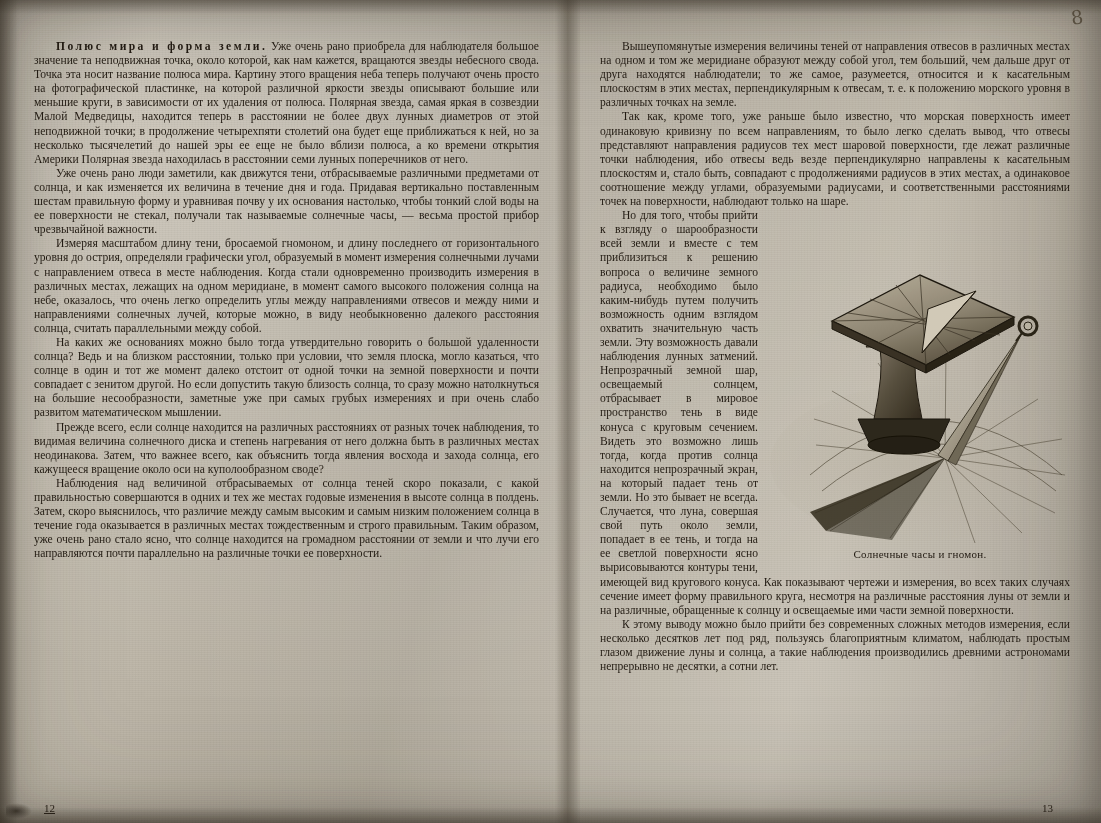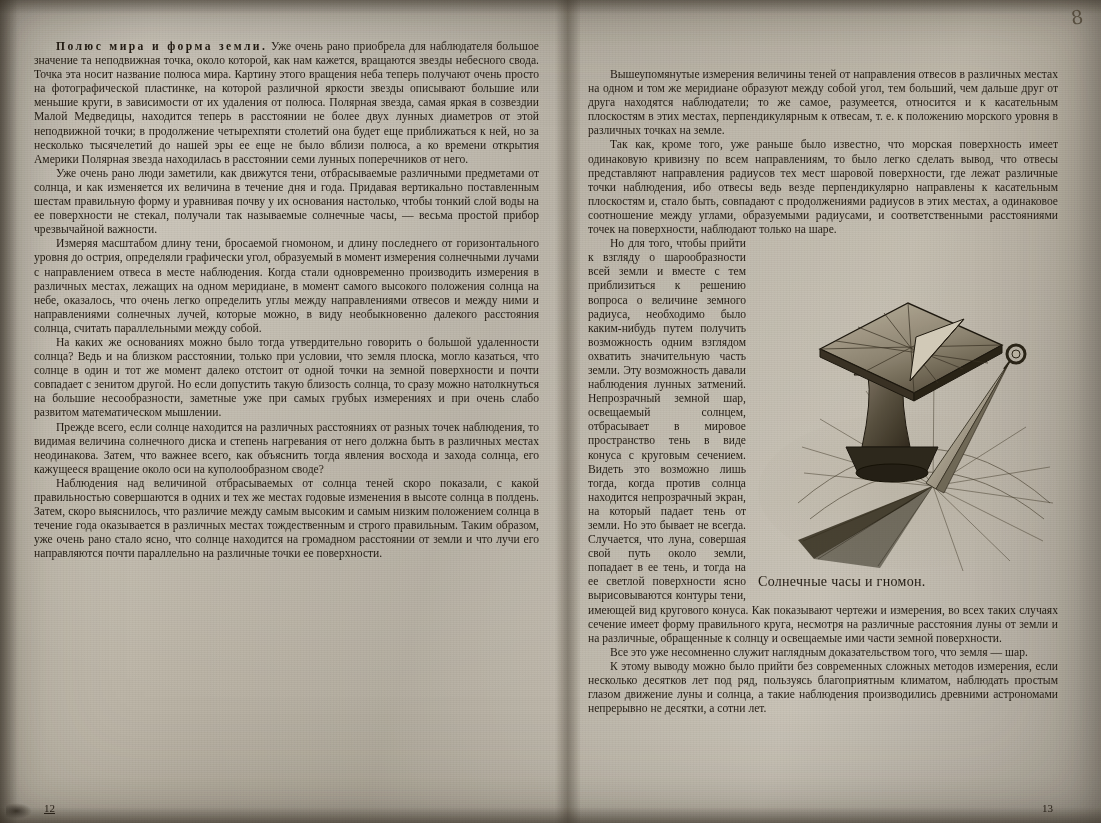--- a/index.html
+++ b/index.html
@@ -87,21 +87,21 @@
     color: #241d15;
     font-size: 11.6px;
     line-height: 14.1px;
     text-align: justify;
     text-justify: inter-word;
     hyphens: manual;
     z-index: 2;
     font-family: Liberation Serif, serif;
   }
   .page.left  { left: 34px;  width: 505px; }
-  .page.right { left: 588px; width: 470px; margin-top: 28px; }
+  .page.right { left: 600px; width: 470px; }
 
   .page p {
     margin: 0 0 0 0;
     text-indent: 22px;
   }
 
   .spaced {
     letter-spacing: 2.4px;
     font-weight: 700;
   }
@@ -114,22 +114,22 @@
     shape-outside: margin-box;
   }
   .figure .frame {
     position: relative;
     width: 300px;
     height: 330px;
     overflow: hidden;
   }
   .figure svg { display: block; }
   .figcaption {
-    text-align: left;
-    font-size: 14px;
+    text-align: center;
+    font-size: 11px;
     margin-top: 4px;
     letter-spacing: 0.3px;
   }
 
   
   .folio {
     position: absolute;
     bottom: 9px;
     font-size: 11px;
     color: #2a231a;
@@ -271,20 +271,19 @@
 
             <path d="M152 140 L206 78 L158 96 Z" fill="#cfc8b6" stroke="#221c12" stroke-width="1"></path>
             <path d="M152 140 L206 78 L160 130 Z" fill="#8b8471" stroke="#221c12" stroke-width="0.8"></path>
           </g>
         </svg>
       </div>
       <div class="figcaption">Солнечные часы и гномон.</div>
     </div>
 
     <p>Но для того, чтобы прийти к взгляду о шарообразности всей земли и вместе с тем приблизиться к решению вопроса о величине земного радиуса, необходимо было каким-нибудь путем получить возможность одним взглядом охватить значительную часть земли. Эту возможность давали наблюдения лунных затмений. Непрозрачный земной шар, освещаемый солнцем, отбрасывает в мировое пространство тень в виде конуса с круговым сечением. Видеть это возможно лишь тогда, когда против солнца находится непрозрачный экран, на который падает тень от земли. Но это бывает не всегда. Случается, что луна, совершая свой путь около земли, попадает в ее тень, и тогда на ее светлой поверхности ясно вырисовываются контуры тени, имеющей вид кругового конуса. Как показывают чертежи и измерения, во всех таких случаях сечение имеет форму правильного круга, несмотря на различные расстояния луны от земли и на различные, обращенные к солнцу и освещаемые ими части земной поверхности.</p>
-    <p>Все это уже несомненно служит наглядным доказательством того, что земля — шар.</p>
     <p>К этому выводу можно было прийти без современных сложных методов измерения, если несколько десятков лет под ряд, пользуясь благоприятным климатом, наблюдать простым глазом движение луны и солнца, а такие наблюдения производились древними астрономами непрерывно не десятки, а сотни лет.</p>
   </div>
 
   <div class="folio left">12</div>
   <div class="folio right">13</div>
 
 </div>
 
 </body></html>

